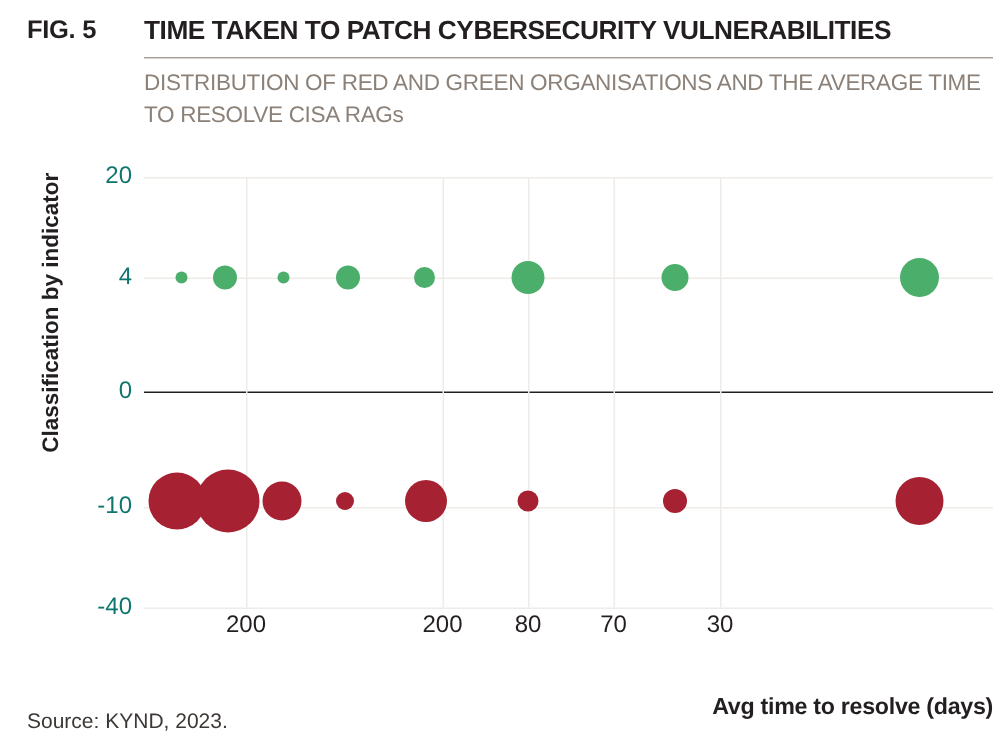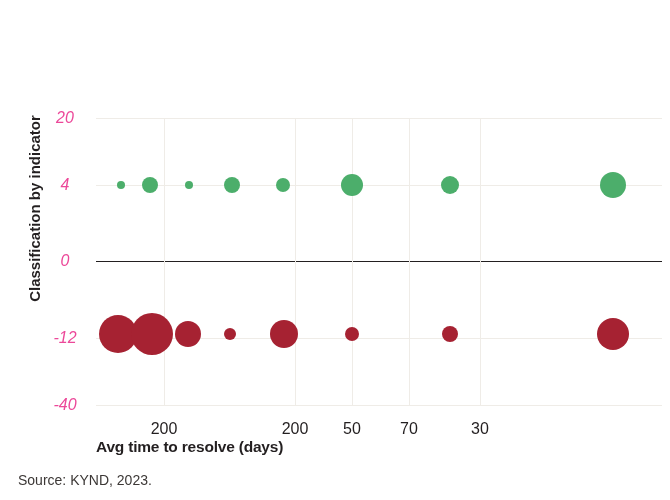--- a/index.html
+++ b/index.html
@@ -100,26 +100,25 @@
     position: absolute;
     border-radius: 50%;
     transform: translate(-50%, -50%);
   }
 
   
   .ytick {
     position: absolute;
     right: 0;
     width: 46px;
-    text-align: center;
+    text-align: right;
     font-size: 16px;
-    color: #ec4899;
+    color: #0f766e;
     transform: translateY(-50%);
     white-space: nowrap;
-    font-style: italic;
   }
   #ytick-wrap {
     position: absolute;
     left: 32px;
     top: 118px;
     width: 56px;
     height: 287px;
   }
   #ylabel {
     position: absolute;
@@ -136,32 +135,32 @@
   }
   #xtick-wrap {
     position: absolute;
     left: 96px;
     top: 408px;
     width: 566px;
     height: 24px;
   }
   .xtick {
     position: absolute;
-    top: 12px;
+    top: 0;
     font-size: 16px;
     color: #231f20;
     transform: translateX(-50%);
     white-space: nowrap;
   }
   #xlabel {
     position: absolute;
     left: 96px;
-    top: 438px;
-    width: 566px;
-    text-align: left;
+    top: 463px;
+    width: 566px;
+    text-align: right;
     font-size: 15.5px;
     font-weight: bold;
     letter-spacing: -0.2px;
     color: #231f20;
     white-space: nowrap;
   }
 
   
   #source-note {
     position: absolute;
@@ -170,20 +169,26 @@
     font-size: 14px;
     color: #3c3836;
     white-space: nowrap;
   }
 </style>
 </head>
 <body>
 
 <div id="page">
 
+  <div id="header">
+    <div id="fig-label">FIG. 5</div>
+    <div id="chart-title">TIME TAKEN TO PATCH CYBERSECURITY VULNERABILITIES</div>
+    <div id="title-rule"></div>
+    <div id="chart-subtitle">DISTRIBUTION OF RED AND GREEN ORGANISATIONS AND THE AVERAGE TIME TO RESOLVE CISA RAGs</div>
+  </div>
 
   <div id="plot">
       <div class="gridline-h" style="top: 0px;"></div>
       <div class="gridline-h" style="top: 66.5px;"></div>
       <div class="gridline-h zero" style="top: 143px;"></div>
       <div class="gridline-h" style="top: 219.5px;"></div>
       <div class="gridline-h" style="top: 287px;"></div>
       <div class="gridline-v" style="left: 68px;"></div>
       <div class="gridline-v" style="left: 199px;"></div>
       <div class="gridline-v" style="left: 256px;"></div>
@@ -204,29 +209,29 @@
       <div class="bubble" style="left: 187px; top: 66.5px; width: 14px; height: 14px; background: rgb(76, 174, 107);"></div>
       <div class="bubble" style="left: 256px; top: 66.5px; width: 22px; height: 22px; background: rgb(76, 174, 107);"></div>
       <div class="bubble" style="left: 354px; top: 66.5px; width: 18px; height: 18px; background: rgb(76, 174, 107);"></div>
       <div class="bubble" style="left: 517px; top: 66.5px; width: 26px; height: 26px; background: rgb(76, 174, 107);"></div>
     </div>
 
   <div id="ytick-wrap">
       <div class="ytick" style="top: 0px;">20</div>
       <div class="ytick" style="top: 66.5px;">4</div>
       <div class="ytick" style="top: 143px;">0</div>
-      <div class="ytick" style="top: 219.5px;">-12</div>
+      <div class="ytick" style="top: 219.5px;">-10</div>
       <div class="ytick" style="top: 287px;">-40</div>
     </div>
   <div id="ylabel">Classification by indicator</div>
 
   <div id="xtick-wrap">
       <div class="xtick" style="left: 68px;">200</div>
       <div class="xtick" style="left: 199px;">200</div>
-      <div class="xtick" style="left: 256px;">50</div>
+      <div class="xtick" style="left: 256px;">80</div>
       <div class="xtick" style="left: 313px;">70</div>
       <div class="xtick" style="left: 384px;">30</div>
     </div>
   <div id="xlabel">Avg time to resolve (days)</div>
 
   <div id="source-note">Source: KYND, 2023.</div>
 
 </div>
 
 </body></html>

